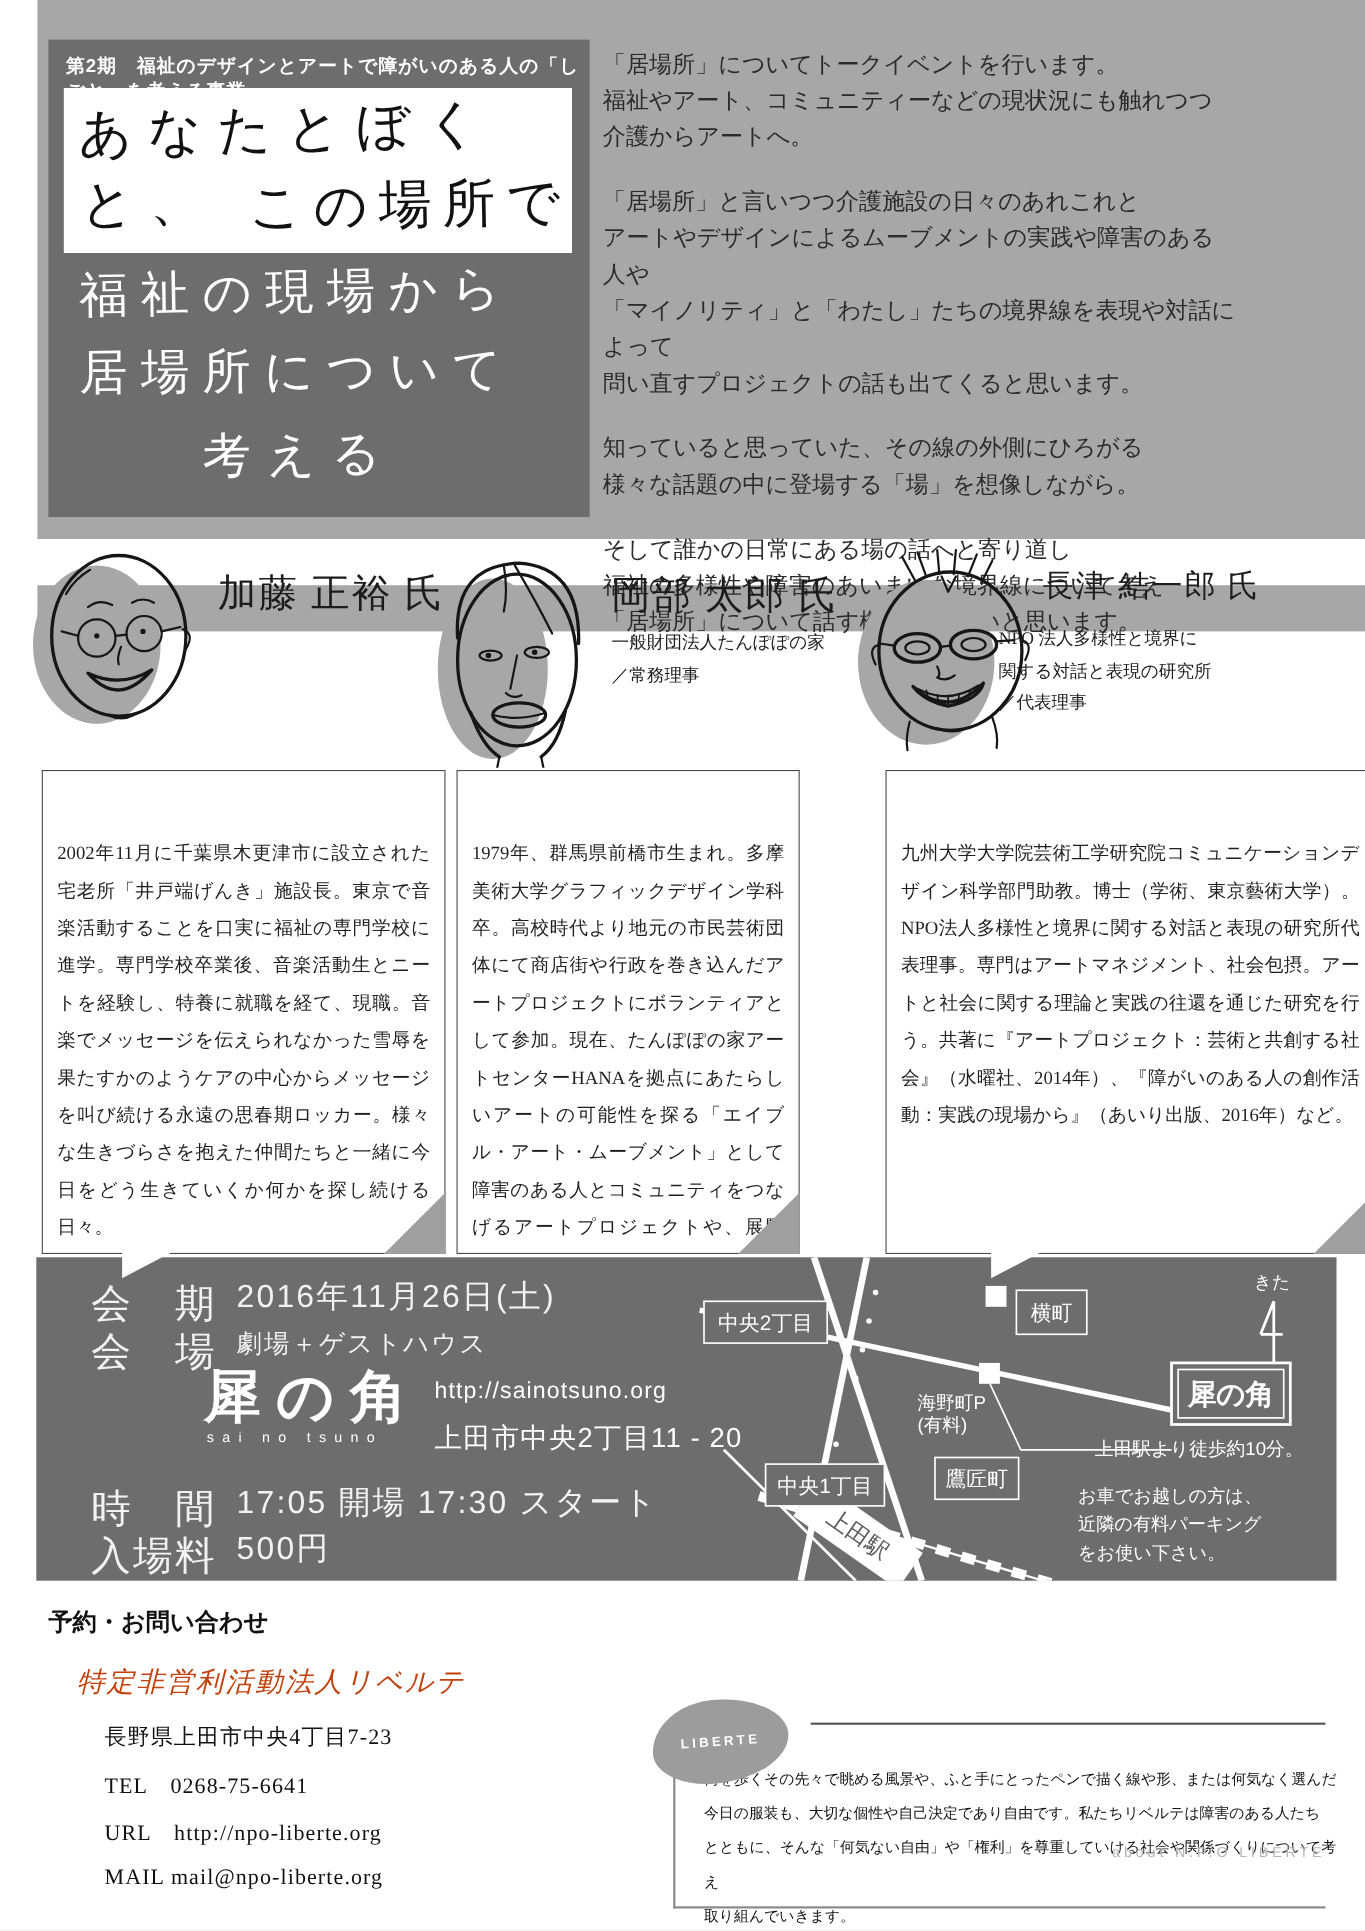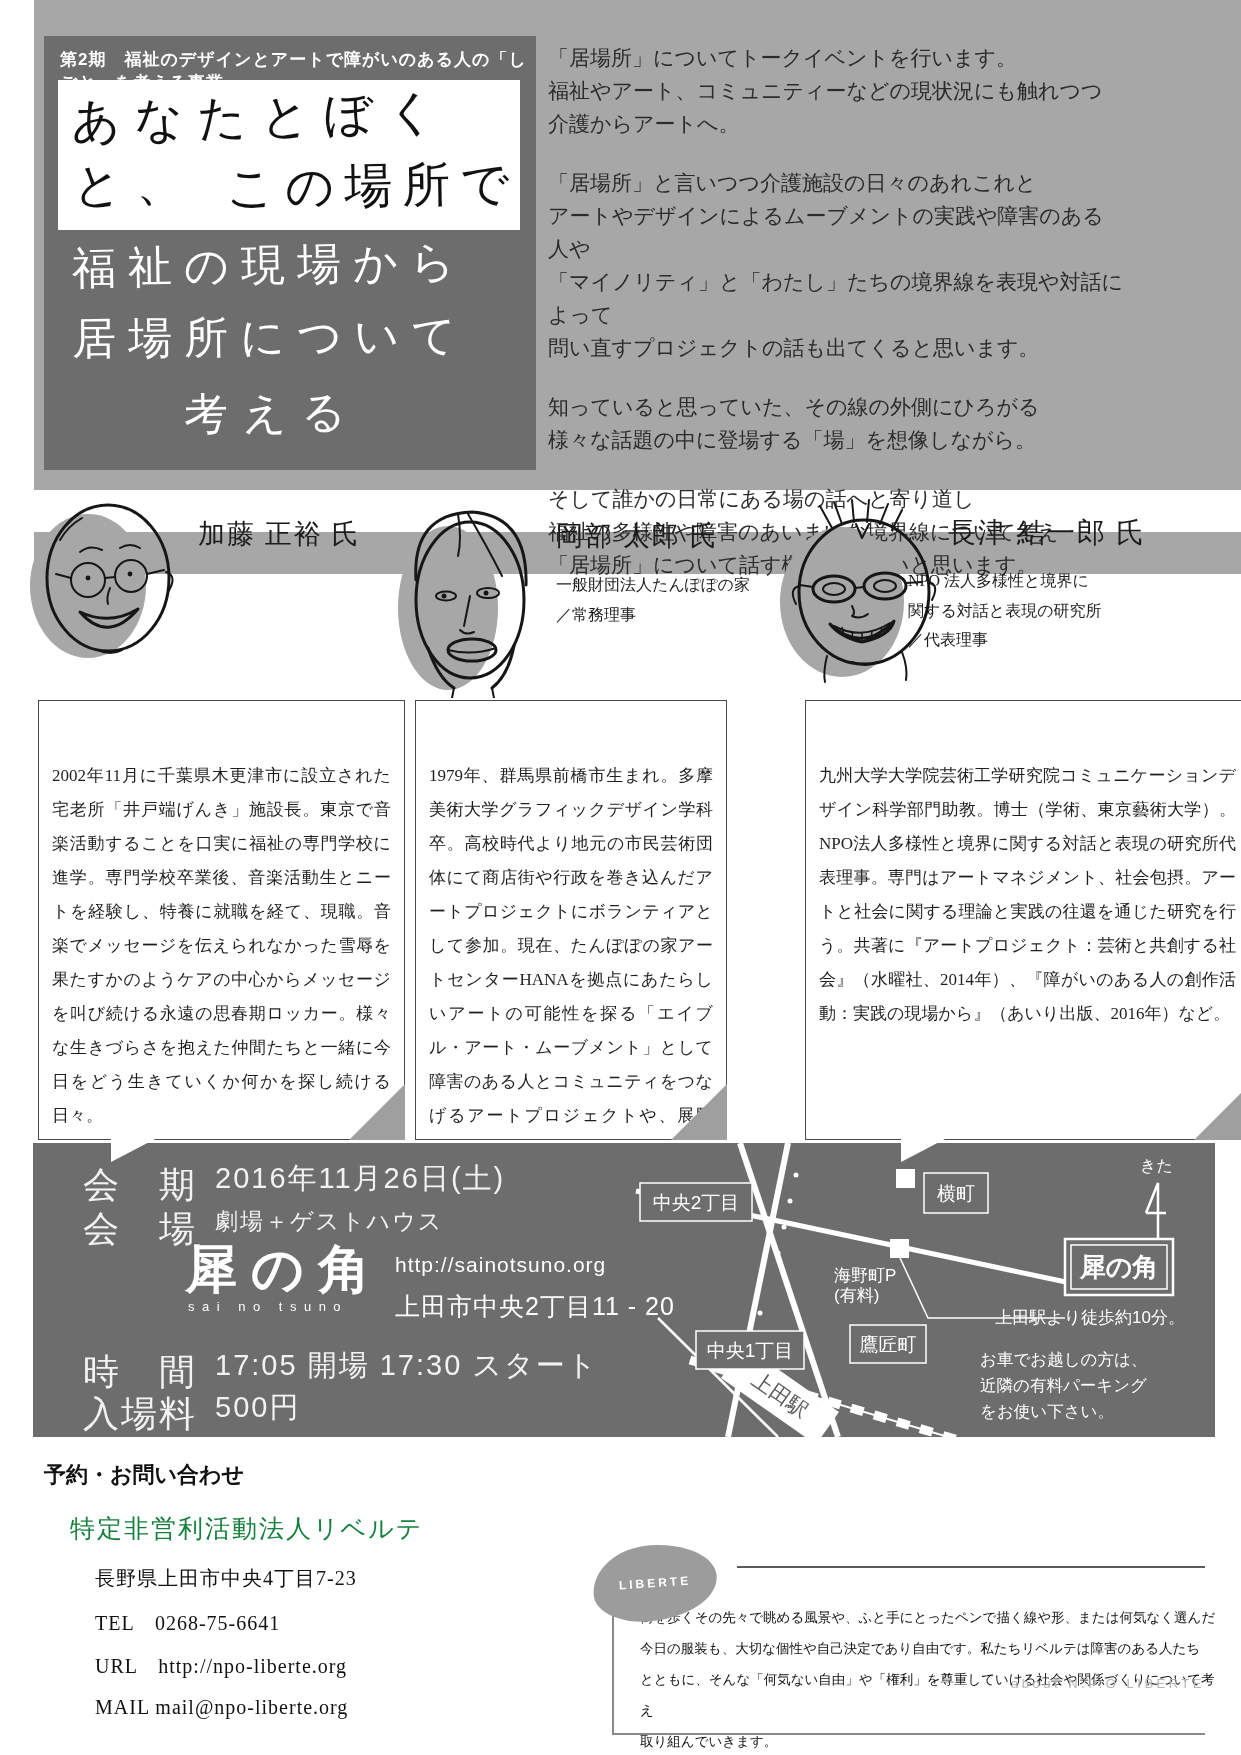--- a/index.html
+++ b/index.html
@@ -20,42 +20,42 @@
   .sub-l1{left:28px;top:200px;font-size:44px;letter-spacing:12px;color:#fff;transform:rotate(-1deg);}
   .sub-l2{left:28px;top:272px;font-size:44px;letter-spacing:12px;color:#fff;transform:rotate(-0.5deg);}
   .sub-l3{left:140px;top:348px;font-size:44px;letter-spacing:14px;color:#fff;transform:rotate(-1deg);}
 
   .intro{left:548px;top:42px;width:575px;z-index:1;font-size:21px;line-height:33px;color:#2b2b2b;}
   .intro p{margin:0 0 26px 0;}
 
   
   .head-band{left:34px;top:532px;width:1207px;height:42px;background:#a7a7a7;z-index:0;}
   .portrait{z-index:4;}
-  .sp-name{z-index:2;font-size:27px;color:#1c1c1c;letter-spacing:2px;}
+  .sp-name{z-index:2;font-size:35px;color:#1c1c1c;letter-spacing:2px;}
   .sp-affil{z-index:2;font-size:16px;line-height:1.85;color:#1c1c1c;}
   .bio-box{top:700px;height:440px;background:#fff;border:1px solid #4a4a4a;z-index:3;box-sizing:border-box;}
   .bio-text{position:absolute;left:13px;right:13px;top:58px;bottom:4px;font-size:17px;line-height:34px;
             text-align:justify;color:#1f1f1f;overflow:hidden;}
   .fold{position:absolute;right:-1px;bottom:-1px;width:0;height:0;
         border-bottom:56px solid #9f9f9f;border-left:56px solid transparent;}
   .tail{position:absolute;left:72px;bottom:-23px;width:0;height:0;z-index:5;
         border-top:24px solid #ffffff;border-right:46px solid transparent;}
 
   
   .event-panel{left:33px;top:1143px;width:1182px;height:294px;background:#6d6d6d;z-index:1;color:#fff;}
   .ev-label{position:absolute;left:50px;font-size:36px;letter-spacing:2px;color:#f2f2f2;}
   .ev-value{position:absolute;left:182px;font-size:29px;letter-spacing:2px;color:#f2f2f2;}
   .venue-name{position:absolute;left:152px;top:92px;font-size:52px;font-weight:bold;letter-spacing:14px;}
   .venue-roman{position:absolute;left:155px;top:156px;font-size:13px;letter-spacing:7.5px;}
   .venue-url{position:absolute;left:362px;top:110px;font-size:21px;letter-spacing:1px;}
   .venue-addr{position:absolute;left:362px;top:147px;font-size:25px;letter-spacing:1px;text-align:center;}
 
   
   .contact-heading{left:44px;top:1460px;font-size:22px;font-weight:bold;color:#111;}
-  .org{left:70px;top:1512px;font-size:25px;letter-spacing:2px;color:#15803d;}
+  .org{left:70px;top:1512px;font-size:25px;letter-spacing:2px;color:#c2410c;font-style:italic;}
   .c-line{left:95px;font-size:20px;letter-spacing:1px;color:#111;}
   .badge{left:593px;top:1545px;width:124px;height:76px;background:#9c9c9c;z-index:2;
          border-radius:48% 52% 58% 42% / 60% 46% 54% 40%;transform:rotate(-4deg);
          display:flex;align-items:center;justify-content:center;}
   .badge span{color:#fff;font-size:12px;letter-spacing:3px;font-weight:bold;}
   .rule{background:#5a5a5a;}
   .about-text{left:640px;top:1602px;width:580px;font-size:13.5px;line-height:31px;color:#111;}
   .about-label{left:955px;top:1676px;width:250px;text-align:right;font-size:13px;letter-spacing:3.5px;color:#b5b5b5;}
 
   svg text{font-family:"Liberation Sans","DejaVu Sans",sans-serif;}

